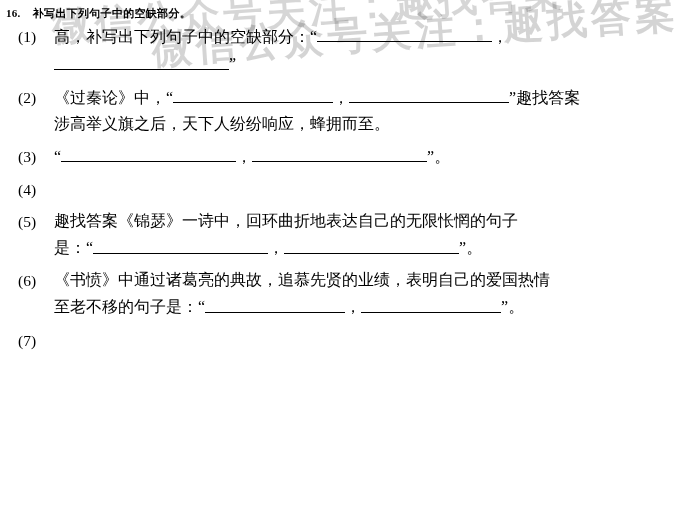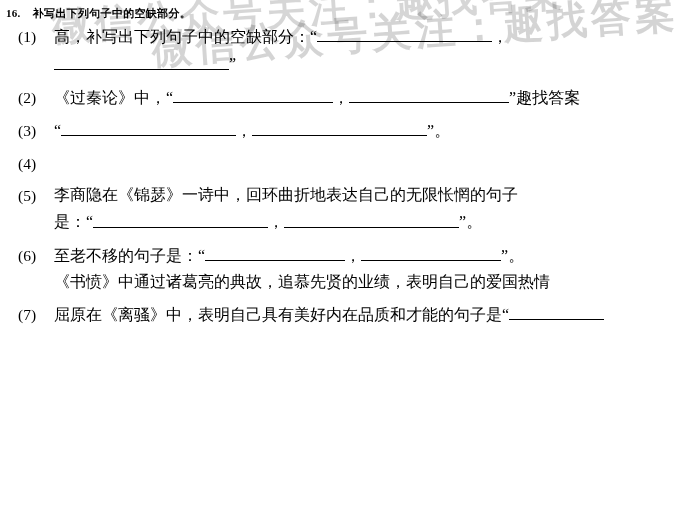--- a/index.html
+++ b/index.html
@@ -115,20 +115,23 @@
         </span>
       </div>
     </div>
 
     <div class="item">
       <div class="item-num">(2)</div>
       <div class="item-body">
         <span class="line">
           <span>《过秦论》中，“</span><span class="ln w-long"></span><span>，</span><span class="ln w-long"></span><span>”趣找答案</span>
         </span>
+        <span class="line">
+          <span>涉高举义旗之后，天下人纷纷响应，蜂拥而至。</span>
+        </span>
       </div>
     </div>
 
     <div class="item">
       <div class="item-num">(3)</div>
       <div class="item-body">
         <span class="line">
           <span>“</span><span class="ln w-xl"></span><span>，</span><span class="ln w-xl"></span><span>”。</span>
         </span>
       </div>
@@ -137,43 +140,40 @@
     <div class="item">
       <div class="item-num">(4)</div>
       <div class="item-body">
       </div>
     </div>
 
     <div class="item">
       <div class="item-num">(5)</div>
       <div class="item-body">
         <span class="line">
-          <span>李商隐在《锦瑟》一诗中，回环曲折地表达自己的无限怅惘的句子</span>
+          <span>趣找答案《锦瑟》一诗中，回环曲折地表达自己的无限怅惘的句子</span>
         </span>
         <span class="line">
           <span>是：“</span><span class="ln w-xl"></span><span>，</span><span class="ln w-xl"></span><span>”。</span>
         </span>
       </div>
     </div>
 
     <div class="item">
       <div class="item-num">(6)</div>
       <div class="item-body">
         <span class="line">
-          <span>至老不移的句子是：“</span><span class="ln w-mid"></span><span>，</span><span class="ln w-mid"></span><span>”。</span>
+          <span>《书愤》中通过诸葛亮的典故，追慕先贤的业绩，表明自己的爱国热情</span>
         </span>
         <span class="line">
-          <span>《书愤》中通过诸葛亮的典故，追慕先贤的业绩，表明自己的爱国热情</span>
+          <span>至老不移的句子是：“</span><span class="ln w-mid"></span><span>，</span><span class="ln w-mid"></span><span>”。</span>
         </span>
       </div>
     </div>
 
     <div class="item">
       <div class="item-num">(7)</div>
       <div class="item-body">
-        <span class="line">
-          <span>屈原在《离骚》中，表明自己具有美好内在品质和才能的句子是“</span><span class="ln w-tiny"></span>
-        </span>
       </div>
     </div>
 
   </div>
 </div>
 
 </body></html>

